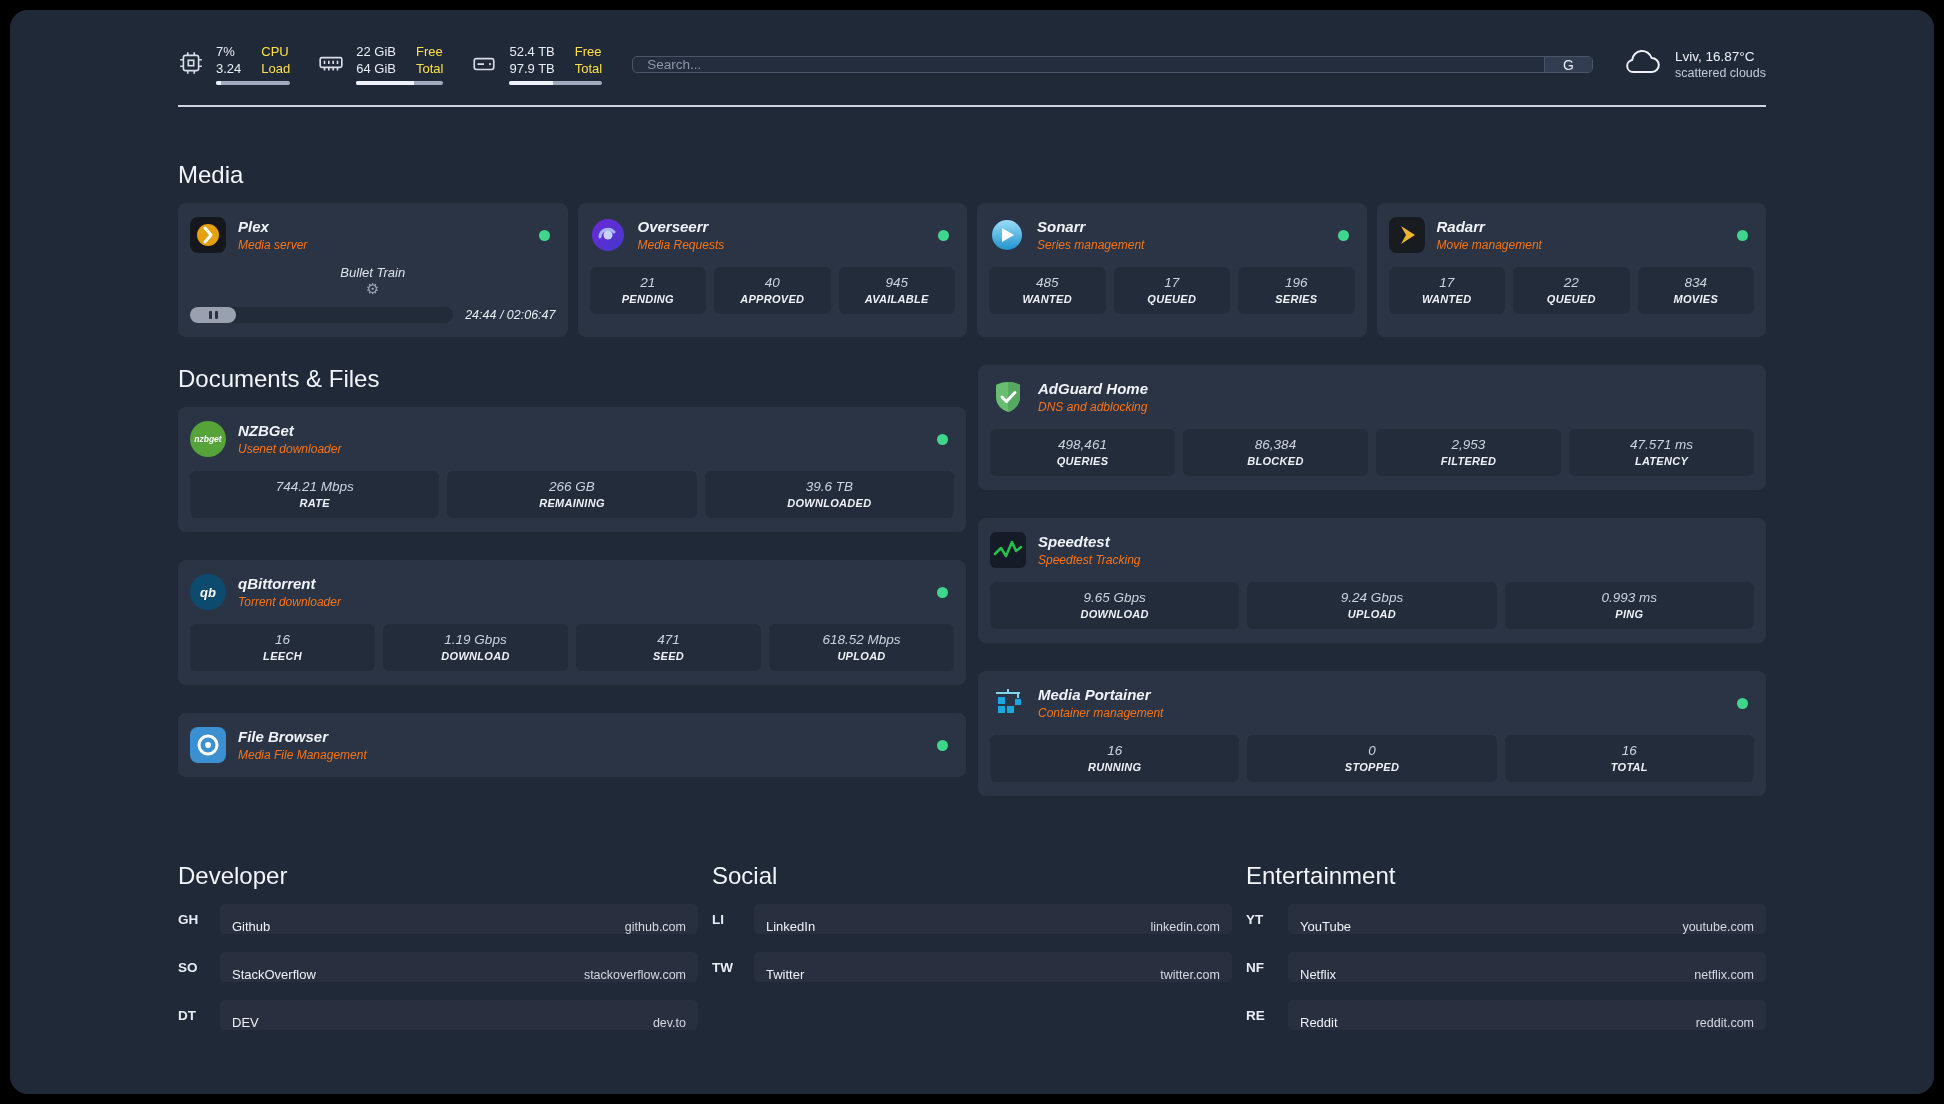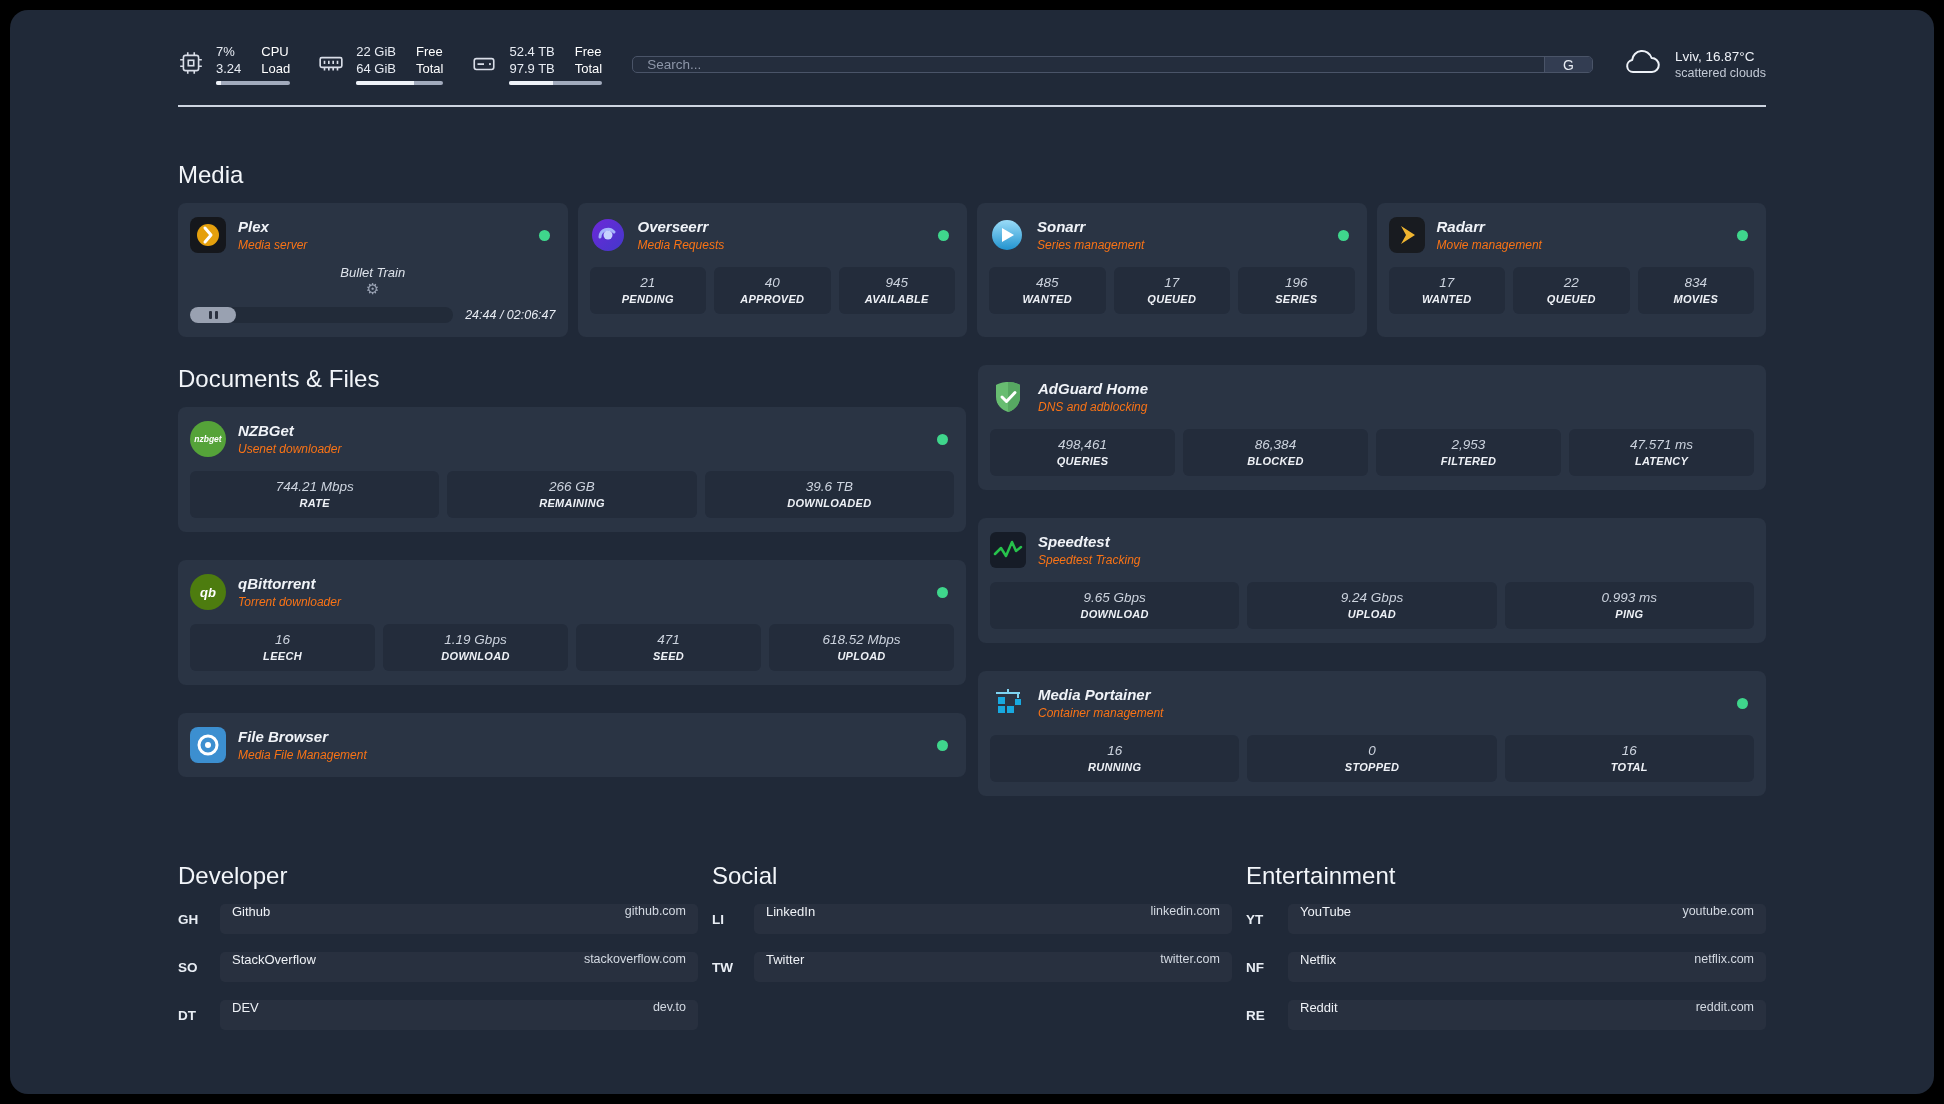--- a/index.html
+++ b/index.html
@@ -8,21 +8,21 @@
   .window { position:absolute; inset:10px; background:#202938; border-radius:18px;
     padding:26px 168px 40px; overflow:hidden; }
 
   
   .topbar { display:flex; align-items:center; margin-top:8px; }
   .sys-widgets { display:flex; gap:28px; align-items:center; }
   .sys-widget { display:flex; gap:12px; align-items:flex-start; }
   .sys-icon svg { display:block; margin-top:6px; }
   .sys-grid { display:grid; grid-template-columns:auto auto; column-gap:20px; row-gap:2px; font-size:13px; }
   .sys-grid .v { color:#e8ecf3; }
-  .sys-grid .l { color:#ffffff; }
+  .sys-grid .l { color:#fde047; }
   .sys-bar { height:4px; border-radius:2px; background:#a2abbd; margin-top:5px; overflow:hidden; }
   .sys-bar i { display:block; height:100%; background:#eef2f8; }
 
   .search { flex:1; display:flex; margin:0 30px; height:17px; background:#242d3d;
     border:1px solid #4a5468; border-radius:5px; overflow:hidden; }
   .search input { flex:1; background:transparent; border:0; outline:0; color:#dfe4ec;
     font-size:13.5px; padding:0 14px; font-family:inherit; }
   .search input::placeholder { color:#8d96a8; }
   .search-btn { width:48px; background:#333d52; border:0; border-left:1px solid #4a5468;
     color:#e8ecf3; font-size:14px; cursor:pointer; font-family:inherit; }
@@ -49,41 +49,41 @@
   .status-dot { width:11px; height:11px; border-radius:50%; background:#3fd68c; margin-right:6px; flex:none; }
 
   .stats { display:flex; gap:8px; margin-top:14px; }
   .stat { flex:1; background:#232c3b; border-radius:6px; padding:8px 6px 9px; text-align:center; }
   .stat-value { font-size:13.5px; color:#ccd3de; }
   .stat-label { font-size:11px; font-weight:700; color:#eef1f6; margin-top:3px; letter-spacing:.3px; }
 
   .app-icon { width:36px; height:36px; display:flex; align-items:center; justify-content:center; flex:none; }
   .app-icon svg { width:36px; height:36px; display:block; }
   .icon-nzbget { background:#55a339; border-radius:50%; color:#fff; font-size:8.5px; font-weight:700; }
-  .icon-qb { background:#4d7c0f; border-radius:50%; color:#fff; font-size:13px; font-weight:700; }
+  .icon-qb { background:#0c4a6e; border-radius:50%; color:#fff; font-size:13px; font-weight:700; }
 
   
   .player { margin-top:12px; }
   .player-top { display:flex; align-items:center; justify-content:space-between;
     font-size:13px; color:#dde2ea; padding:0 2px;flex-direction:column; }
   .gear { color:#9aa3b4; font-size:15px; cursor:pointer; }
   .player-row { display:flex; align-items:center; gap:12px; margin-top:9px; }
   .player-track { flex:1; height:16px; background:#222b39; border-radius:8px; position:relative; }
   .pause-chip { position:absolute; left:0; top:0; bottom:0; width:46px; background:#99a1b1;
     border-radius:8px; display:flex; align-items:center; justify-content:center; gap:3px; cursor:pointer; }
   .pause-chip i { width:3px; height:8px; background:#2a3140; border-radius:1px; }
   .player-time { font-size:12.5px; color:#e8ecf3; white-space:nowrap; }
 
   
   .links-row { display:grid; grid-template-columns:1fr 1fr 1fr; gap:14px; margin-top:66px; }
   .link-list { display:flex; flex-direction:column; gap:18px; }
   .link-item { display:flex; align-items:center; }
   .link-abbr { width:42px; font-size:13.5px; font-weight:700; color:#e8edf4; flex:none; }
   .link-pill { flex:1; height:30px; background:#28303f; border-radius:5px; display:flex;
-    align-items:flex-start; justify-content:space-between; padding:0 12px; cursor:pointer; }
+    align-items:flex-end; justify-content:space-between; padding:0 12px; cursor:pointer; }
   .link-name { font-size:13px; color:#eef1f6; }
   .link-url { font-size:12.5px; color:#d3d9e2; }
 </style>
 </head>
 <body>
 
 <div class="window">
 
   <header class="topbar">
     <div class="sys-widgets">

